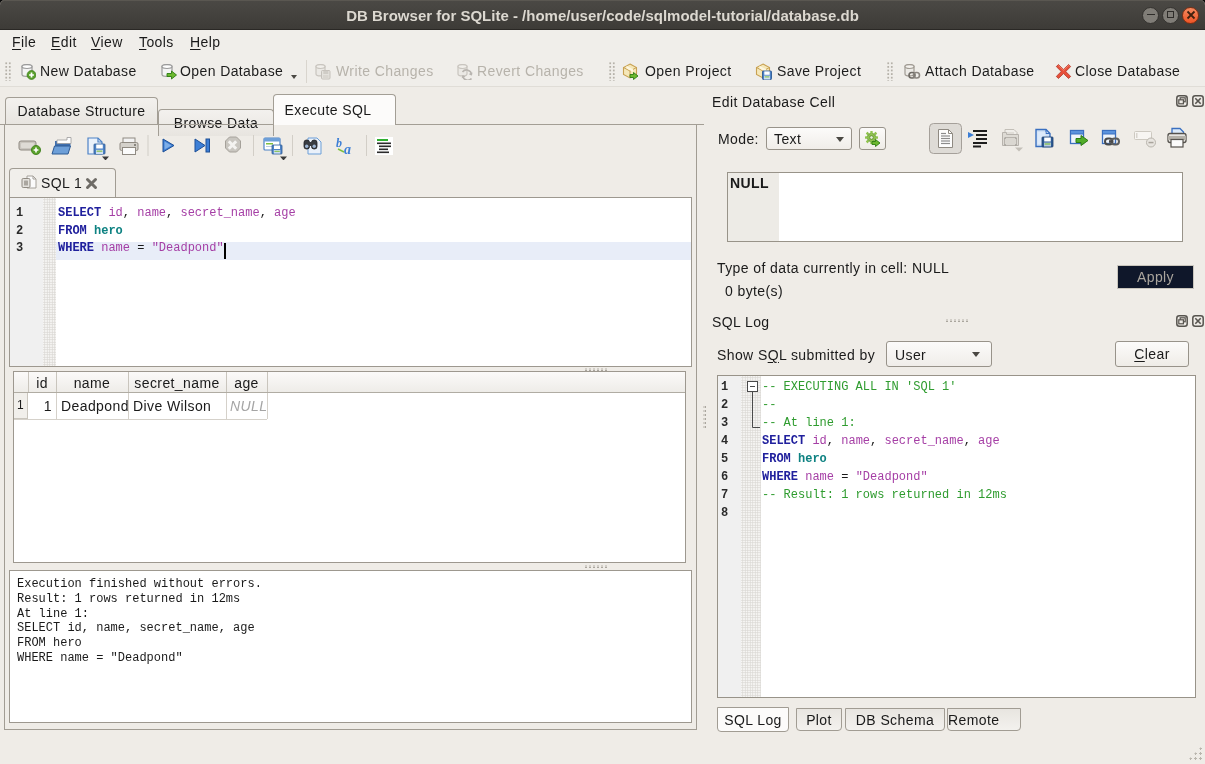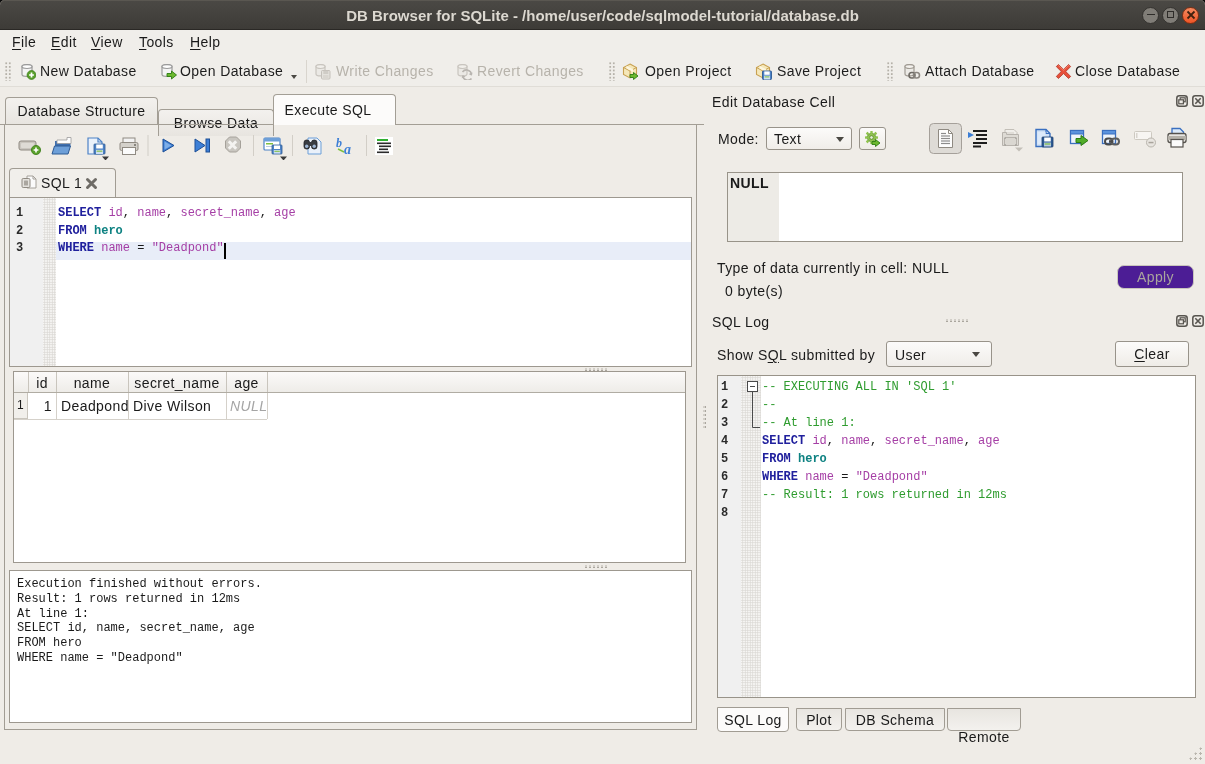--- a/index.html
+++ b/index.html
@@ -32,21 +32,21 @@
 .ident{color:#a53ea5;}
 .tbl{color:#0e8282;font-weight:bold;}
 .cmt{color:#2f9c2f;}
 .checker{background-image:radial-gradient(circle,#d9d7d3 0.8px,transparent 1px);background-size:2.5px 2.5px;background-position:0.5px 0.5px;background-color:#f7f6f4;}
 .gutter{background:#f0f0f0;font-family:"Liberation Mono",monospace;font-size:12px;font-weight:bold;color:#2b2b2b;letter-spacing:0;}
 
 .hdots{height:3px;width:23px;background-image:radial-gradient(circle,#aaa69e 1px,transparent 1.2px);background-size:4px 3px;background-position:0 1px;}
 .vdots{width:3px;height:23px;background-image:radial-gradient(circle,#aaa69e 1px,transparent 1.2px);background-size:3px 4px;background-position:1px 0;}
 
 .btn{box-sizing:border-box;border:1px solid #98938a;border-radius:3px;background:linear-gradient(#fcfbfa,#efece7);}
-.btn-dis{box-sizing:border-box;border:1px solid #c9c5bc;border-radius:7px;background:#4c1d95;color:#aaa59d;}
+.btn-dis{box-sizing:border-box;border:1px solid #c9c5bc;border-radius:1px;background:#0f172a;color:#aaa59d;}
 .combo{box-sizing:border-box;border:1px solid #98938a;border-radius:3px;background:linear-gradient(#fcfbfa,#f0ede9);}
 .carrow{width:0;height:0;border-left:4px solid transparent;border-right:4px solid transparent;border-top:5px solid #4a4843;}
 
 .th{font-size:14px;text-align:center;}
 
 .docktitle{font-size:14px;color:#1a1a1a;}
 </style>
 </head>
 <body>
 <div id="win">
@@ -399,17 +399,17 @@
 <svg class="abs" style="left:746px;top:380px;" width="18" height="50">
 <rect x="1.5" y="1.5" width="10" height="10" fill="#fff" stroke="#4a4a4a" stroke-width="1"></rect>
 <line x1="4" y1="6.5" x2="9" y2="6.5" stroke="#4a4a4a" stroke-width="1"></line>
 <line x1="6.5" y1="11.5" x2="6.5" y2="47.5" stroke="#4a4a4a" stroke-width="1"></line>
 <line x1="6.5" y1="47.5" x2="14" y2="47.5" stroke="#4a4a4a" stroke-width="1"></line>
 </svg>
 
 <div class="abs" style="left:717px;top:707px;width:72px;height:25px;box-sizing:border-box;border:1px solid #a19c93;border-radius:0 0 4px 4px;background:#fcfbfa;text-align:center;padding-top:4px;">SQL Log</div>
 <div class="abs" style="left:796px;top:708px;width:46px;height:23px;box-sizing:border-box;border:1px solid #a19c93;border-radius:0 0 4px 4px;background:linear-gradient(#e8e5e0,#f3f1ee);text-align:center;padding-top:3px;">Plot</div>
 <div class="abs" style="left:845px;top:708px;width:100px;height:23px;box-sizing:border-box;border:1px solid #a19c93;border-radius:0 0 4px 4px;background:linear-gradient(#e8e5e0,#f3f1ee);text-align:center;padding-top:3px;">DB Schema</div>
-<div class="abs" style="left:947px;top:708px;width:74px;height:23px;box-sizing:border-box;border:1px solid #a19c93;border-radius:0 0 4px 4px;background:linear-gradient(#e8e5e0,#f3f1ee);text-align:center;padding-top:20px;">Remote</div>
+<div class="abs" style="left:947px;top:708px;width:74px;height:23px;box-sizing:border-box;border:1px solid #a19c93;border-radius:0 0 4px 4px;background:linear-gradient(#e8e5e0,#f3f1ee);text-align:left;padding-top:3px;">Remote</div>
 
 <div class="abs" style="left:1143px;top:742px;color:#b0aca4;font-size:14px;margin-top:48px;">UTF-8</div>
 <div class="abs" style="left:1188px;top:746px;width:14px;height:14px;background-image:radial-gradient(circle,#b9b5ad 1px,transparent 1.2px);background-size:5px 5px;clip-path:polygon(100% 0,100% 100%,0 100%);"></div>
 </div>
 
 </body></html>

